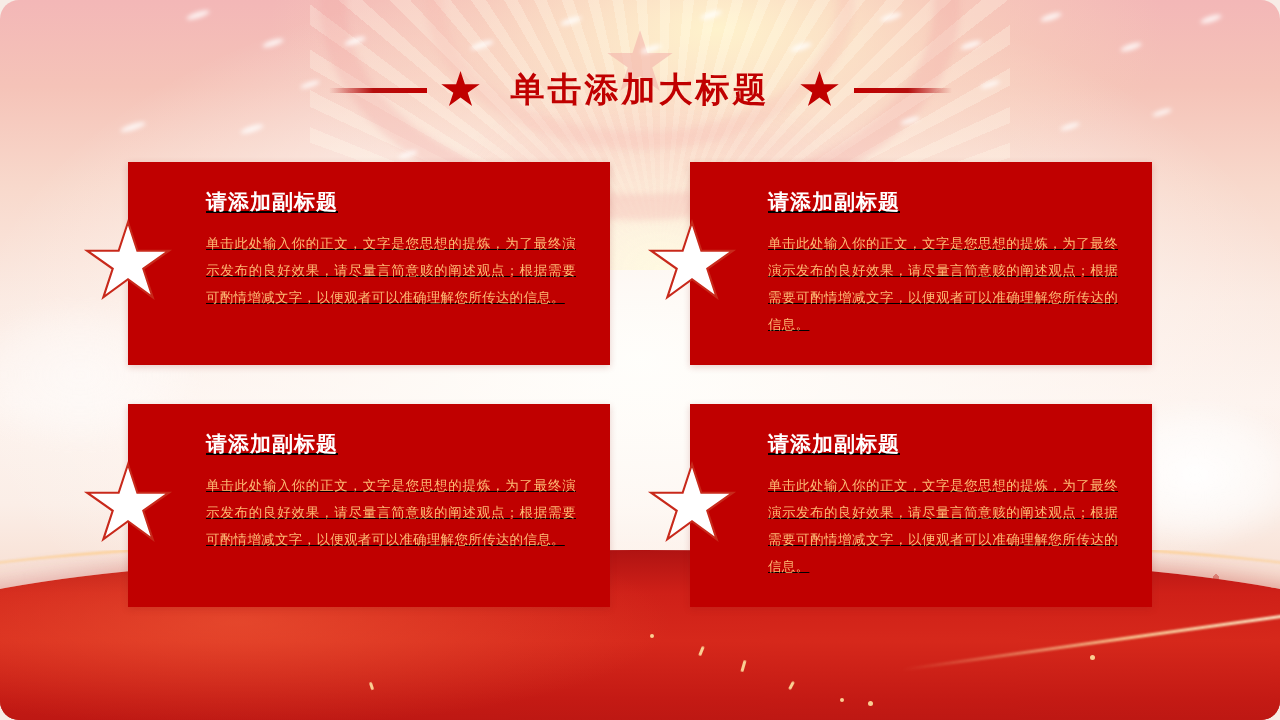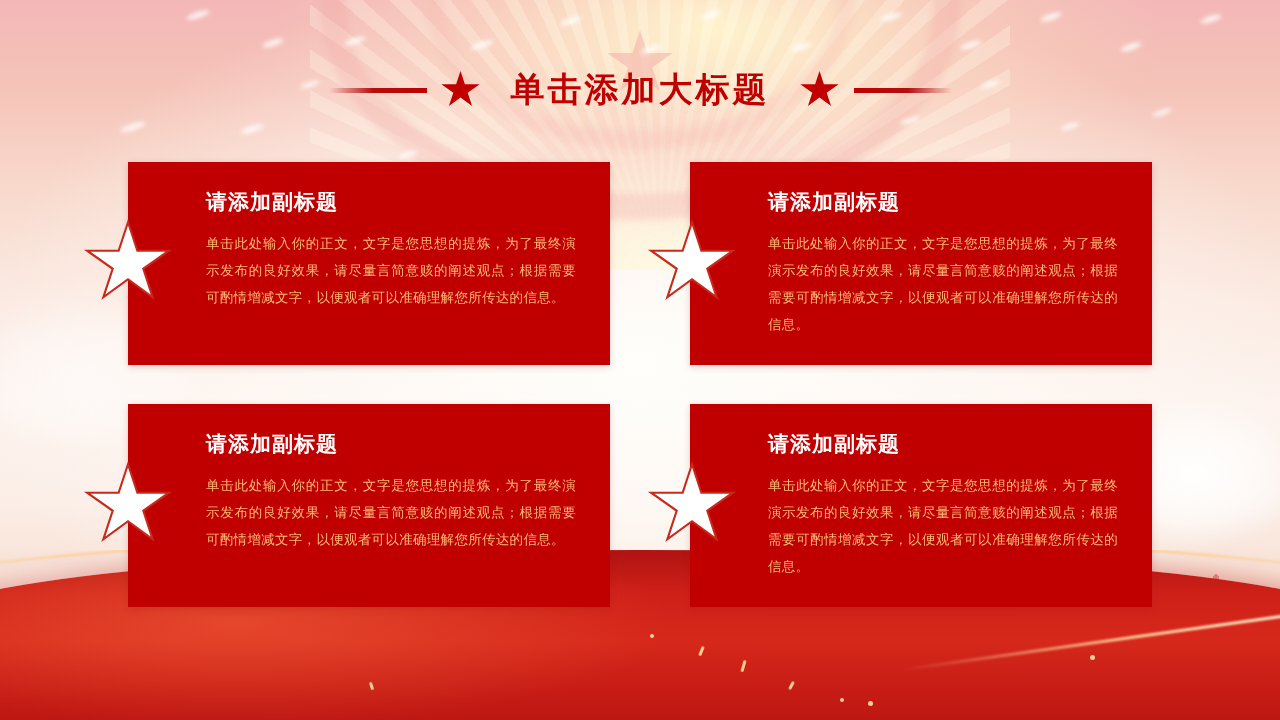--- a/index.html
+++ b/index.html
@@ -4,21 +4,21 @@
 <style>
   * { margin:0; padding:0; box-sizing:border-box; }
   html,body { width:1280px; height:720px; overflow:hidden; }
   body {
     font-family:"Liberation Sans","DejaVu Sans",sans-serif;
     background:#f7ece6;
     position:relative;
   }
 
   
-  .stage { position:absolute; inset:0; width:1280px; height:720px; overflow:hidden; }
+  .stage { position:absolute; inset:0; width:1280px; height:720px; overflow:hidden;border-radius:19px; }
 
   .bg-sky {
     position:absolute; inset:0;
     background:
       radial-gradient(ellipse 640px 300px at 56% 4%, rgba(255,245,205,.95) 0%, rgba(250,215,190,.55) 38%, rgba(247,196,186,0) 70%),
       radial-gradient(ellipse 900px 520px at 50% 50%, rgba(255,255,252,.92) 0%, rgba(255,250,246,.55) 45%, rgba(255,245,240,0) 75%),
       linear-gradient(180deg,#f3b7b7 0%, #f5c3b8 12%, #f8d9cc 26%, #fbeae2 42%, #fdf3ee 56%, #fbeee7 70%, #f7ddd0 82%, #f3cbb8 92%, #eeb9a4 100%);
   }
 
   
@@ -137,20 +137,21 @@
     letter-spacing:3px; white-space:nowrap;
     padding:0 16px;
     font-family:"Liberation Sans","DejaVu Sans",sans-serif;
   }
 
   
   .card {
     position:absolute;
     background:#c00000;
     box-shadow:0 2px 7px rgba(140,20,20,.20);
+    text-decoration:underline;
   }
   .card-inner { padding:26px 34px 22px 78px; }
   .card-title {
     color:#ffffff; font-size:21px; font-weight:700;
     letter-spacing:1px; margin-bottom:14px;
   }
   .card-body {
     color:#fdba74; font-size:13.5px; line-height:2.0;
     letter-spacing:.3px; text-align:justify;
   }

